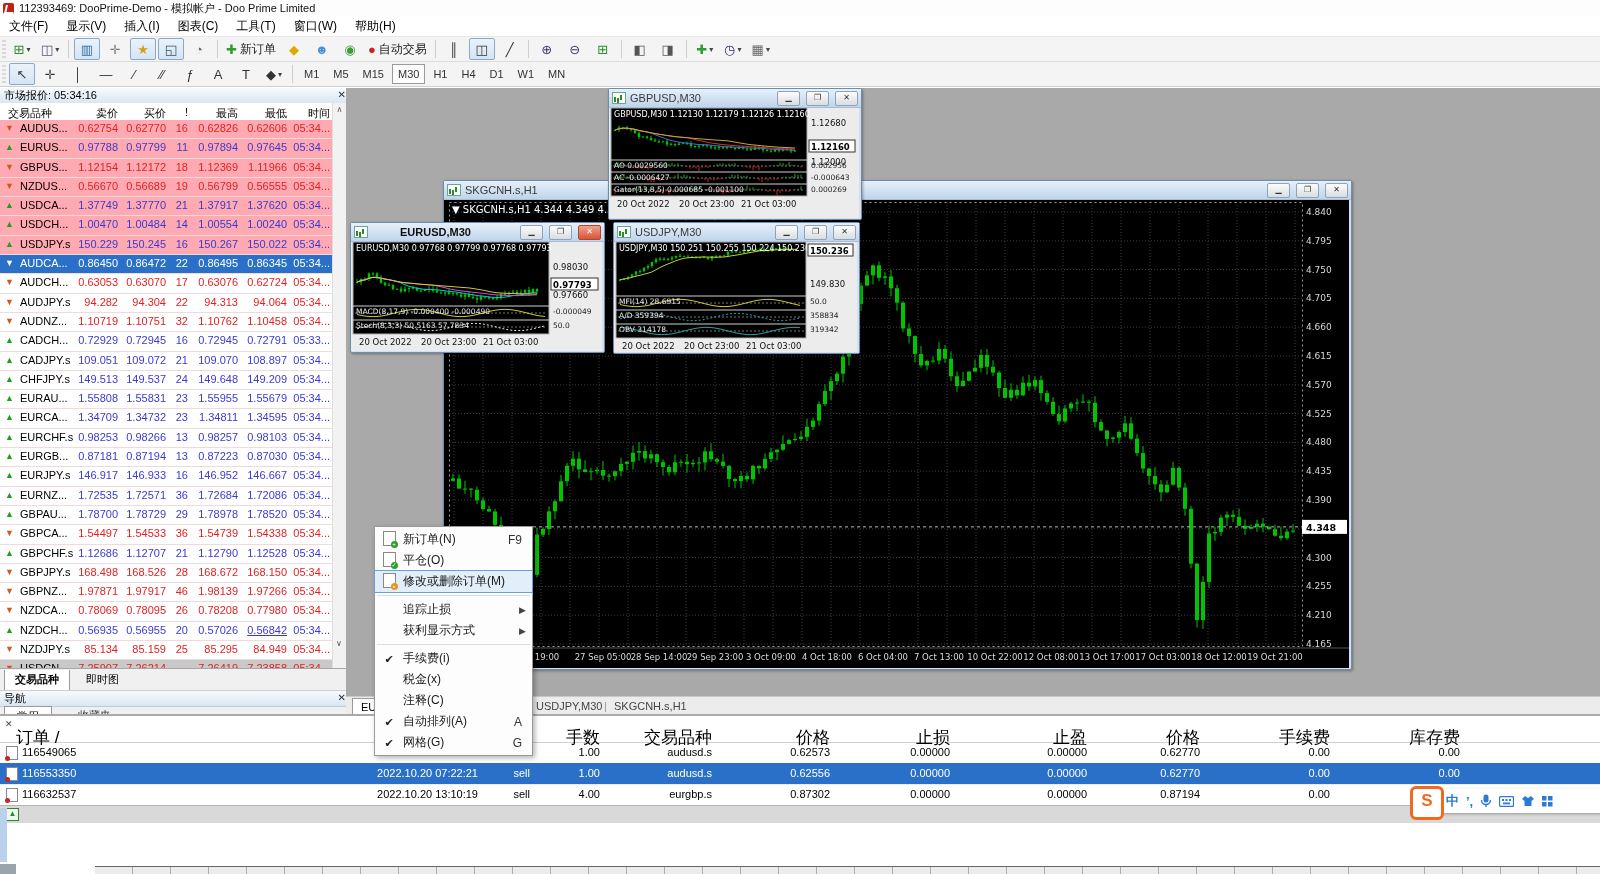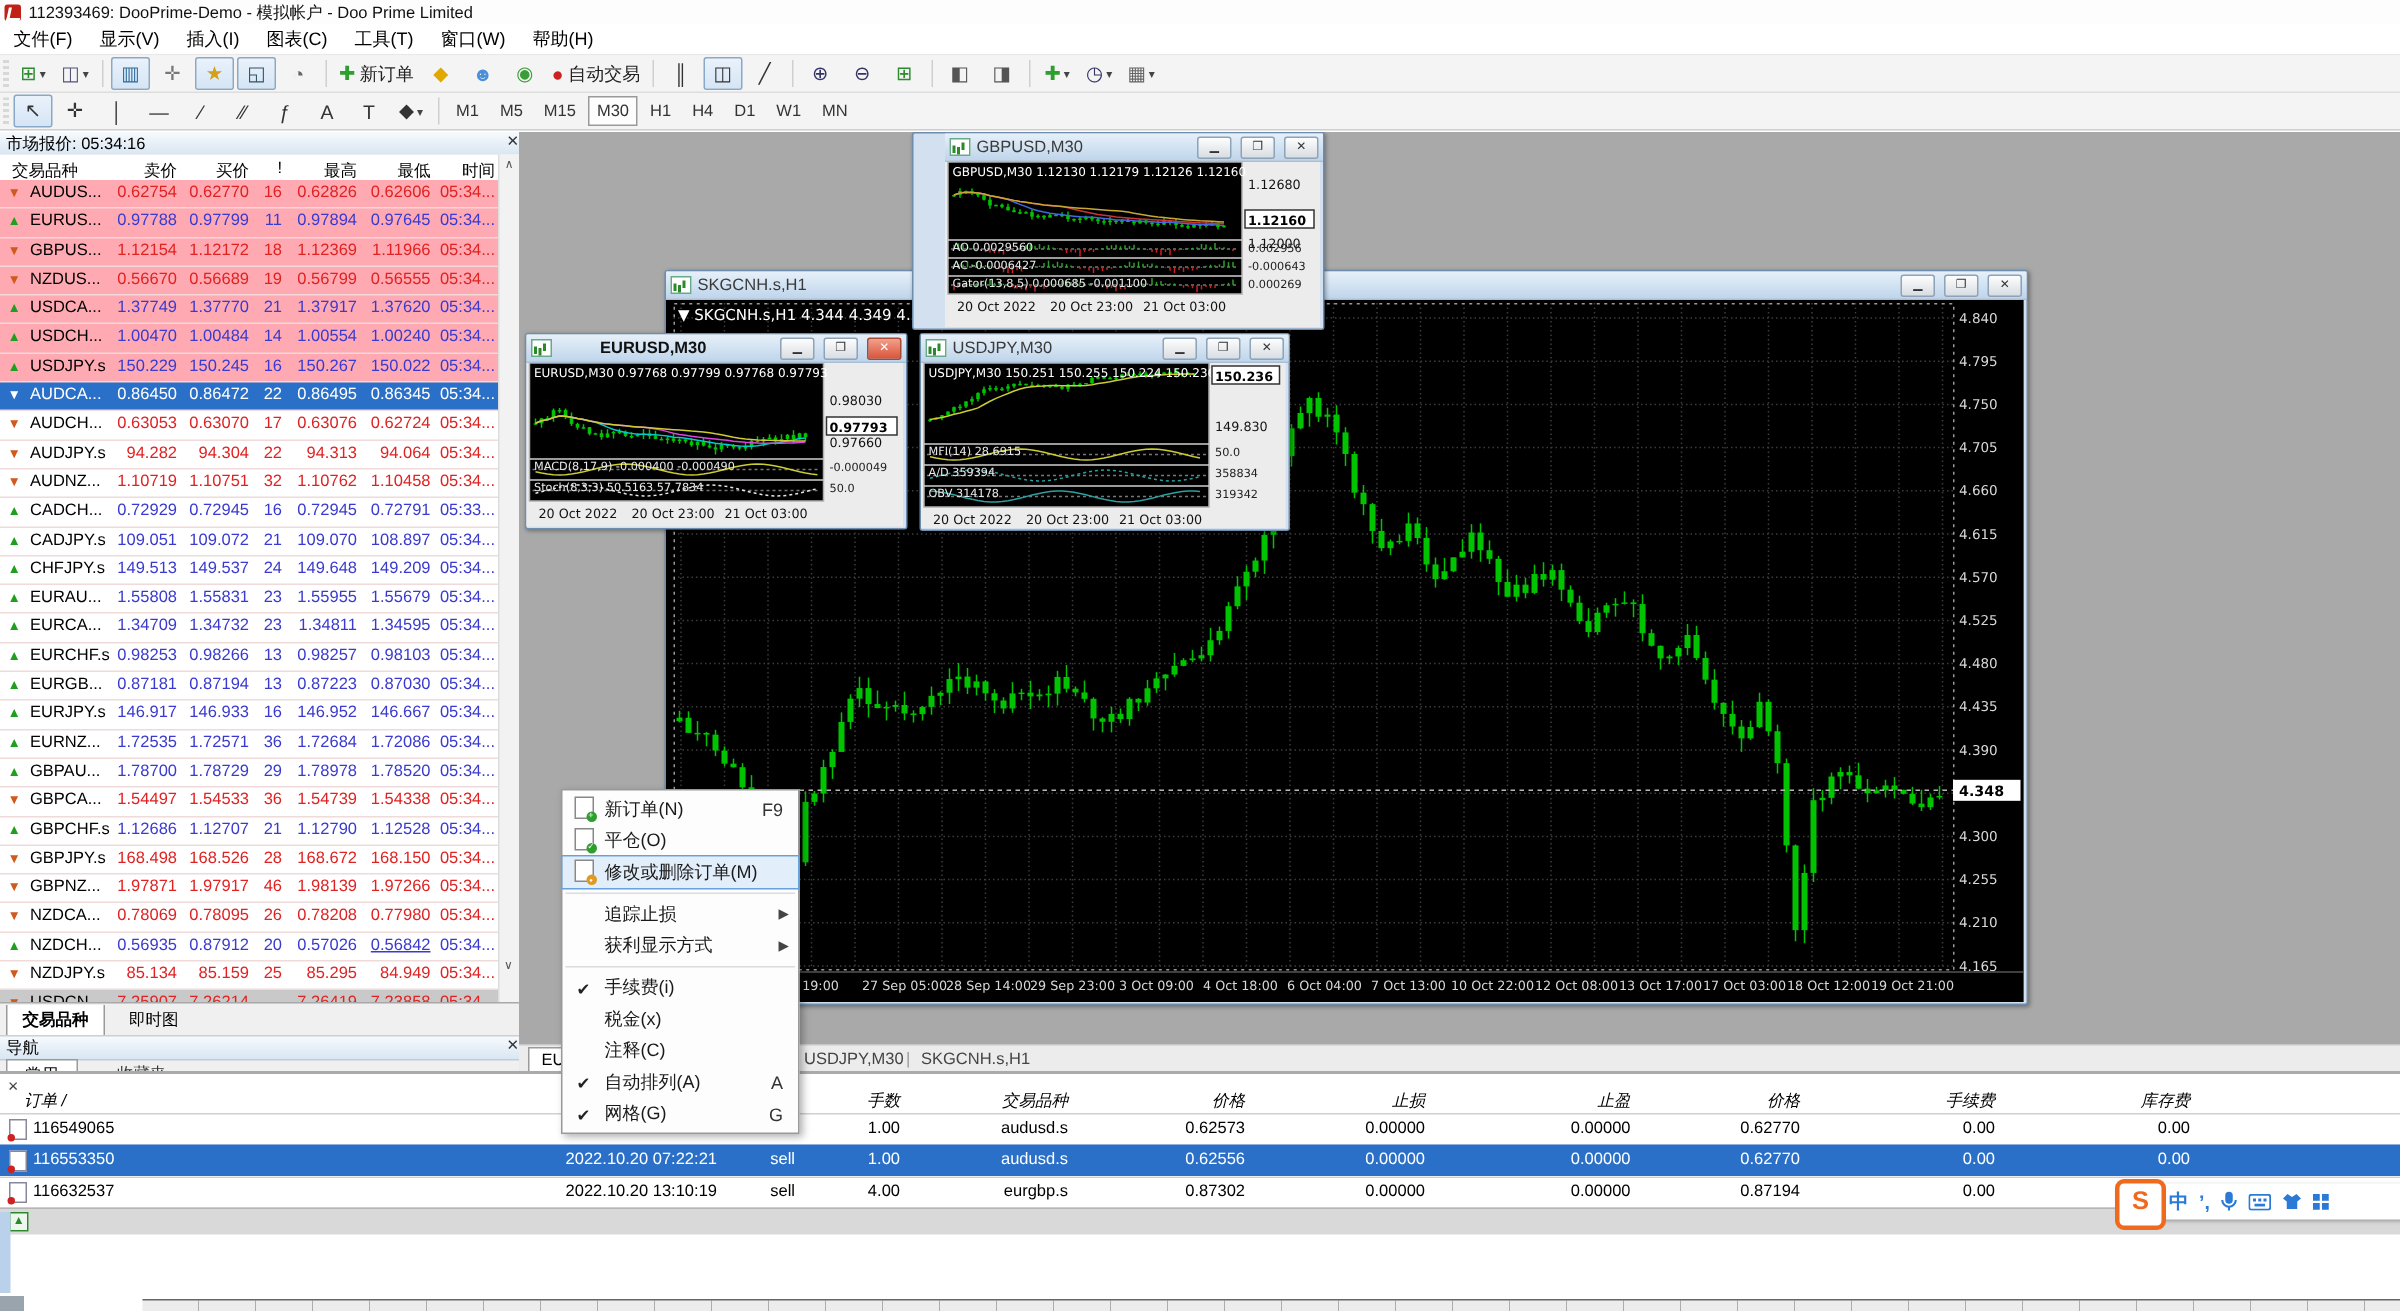--- a/index.html
+++ b/index.html
@@ -71,21 +71,21 @@
   .mdoc.mod:after{background:#e09a20;content:"●";font-size:4px;}
   .mchk{color:#222;font-size:11px;}
   
   .charttabs{left:346px;top:696px;width:1254px;height:18px;background:#ececec;border-top:1px solid #c8c8c8;}
   .ctab{position:absolute;top:1px;height:17px;background:#fff;border:1px solid #9a9a9a;border-bottom:none;padding:2px 8px 0;font-size:11px;}
   .ctablbl{position:absolute;top:3px;font-size:11px;color:#444;}
   .ctabsep{position:absolute;top:3px;color:#999;}
   
   .terminal{left:0;top:714px;width:1600px;height:106px;background:#fff;border-top:2px solid #aaa;}
   .thead{position:absolute;left:0;top:6px;width:1600px;height:20px;border-bottom:1px solid #d0d0d0;}
-  .thead span{position:absolute;top:4px;font-size:11px;font-style:italic;}
+  .thead span{position:absolute;top:4px;font-size:17px;}
   .trow{position:absolute;left:0;width:1600px;height:21px;border-bottom:1px solid #ececec;}
   .trow span{position:absolute;top:4px;font-size:11px;}
   .trow.sel{background:#2a70c8;color:#fff;}
   .oicon{position:absolute;left:6px;top:4px;width:10px;height:12px;background:#fff;border:1px solid #889;}
   .oicon:after{content:"";position:absolute;left:-2px;bottom:-2px;width:5px;height:5px;border-radius:50%;background:#cc2222;}
   .statusrow{position:absolute;left:0;top:89px;width:1600px;height:17px;background:#d9d9d9;border-top:1px solid #b5b5b5;display:flex;align-items:center;gap:6px;padding-left:6px;font-size:12px;font-weight:bold;color:#111;}
   .upicon{width:11px;height:11px;background:#eef7ee;border:1px solid #2a8a2a;color:#2a8a2a;font-size:8px;line-height:10px;text-align:center;}
   
   .sogou{left:1412px;top:789px;width:166px;height:24px;background:#fff;border-radius:4px;box-shadow:0 1px 3px rgba(0,0,0,.3);display:flex;align-items:center;gap:7px;padding-left:34px;z-index:70;}
   .slogo{position:absolute;left:-2px;top:-3px;width:28px;height:28px;background:#fff;border:3px solid #f06a1e;border-radius:6px;color:#f06a1e;font-weight:bold;font-size:17px;line-height:23px;text-align:center;}
@@ -513,21 +513,21 @@
         <span style="right: 180px; color: rgb(224, 34, 34);">0.78095</span>
         <span style="right: 158px; color: rgb(224, 34, 34);">26</span>
         <span style="right: 108px; color: rgb(224, 34, 34);">0.78208</span>
         <span style="right: 59px; color: rgb(224, 34, 34);">0.77980</span>
         <span style="right: 16px; color: rgb(224, 34, 34);">05:34...</span>
       </div>
       <div class="mwrow">
         <span class="dir" style="color: rgb(31, 158, 31);">▲</span>
         <span class="sym">NZDCH...</span>
         <span style="right: 228px; color: rgb(58, 58, 208);">0.56935</span>
-        <span style="right: 180px; color: rgb(58, 58, 208);">0.87912</span>
+        <span style="right: 180px; color: rgb(58, 58, 208);">0.56955</span>
         <span style="right: 158px; color: rgb(58, 58, 208);">20</span>
         <span style="right: 108px; color: rgb(58, 58, 208);">0.57026</span>
         <span style="right: 59px; color: rgb(58, 58, 208); text-decoration: underline;">0.56842</span>
         <span style="right: 16px; color: rgb(58, 58, 208);">05:34...</span>
       </div>
       <div class="mwrow">
         <span class="dir" style="color: rgb(208, 90, 30);">▼</span>
         <span class="sym">NZDJPY.s</span>
         <span style="right: 228px; color: rgb(224, 34, 34);">85.134</span>
         <span style="right: 180px; color: rgb(224, 34, 34);">85.159</span>
@@ -941,21 +941,21 @@
           <text x="607" y="460" fill="#d8d8d8" font-size="8.5" text-anchor="middle">12 Oct 08:00</text>
           <text x="663" y="460" fill="#d8d8d8" font-size="8.5" text-anchor="middle">13 Oct 17:00</text>
           <text x="719" y="460" fill="#d8d8d8" font-size="8.5" text-anchor="middle">17 Oct 03:00</text>
           <text x="775" y="460" fill="#d8d8d8" font-size="8.5" text-anchor="middle">18 Oct 12:00</text>
           <text x="831" y="460" fill="#d8d8d8" font-size="8.5" text-anchor="middle">19 Oct 21:00</text>
           <text x="8" y="13" fill="#fff" font-size="10">▼ SKGCNH.s,H1 4.344 4.349 4.340 4.345</text>
         </svg>
     </div>
   </div>
 
-  <div class="cwin" style="left:262px;top:0px;width:252px;height:130px;padding-left:21px;">
+  <div class="cwin" style="left:262px;top:0px;width:252px;height:130px;">
     <div class="tb">
       <span class="ticon"></span>
       <span class="tt">GBPUSD,M30</span>
       <span class="wbtn">▁</span>
       <span class="wbtn">❐</span>
       <span class="wbtn">✕</span>
     </div>
     <div class="chartbody" style="width:250px;height:110px;">
       <svg id="svg-gbp" width="250" height="110">
           <rect x="0" y="0" width="250" height="110" fill="#ececec"></rect>

